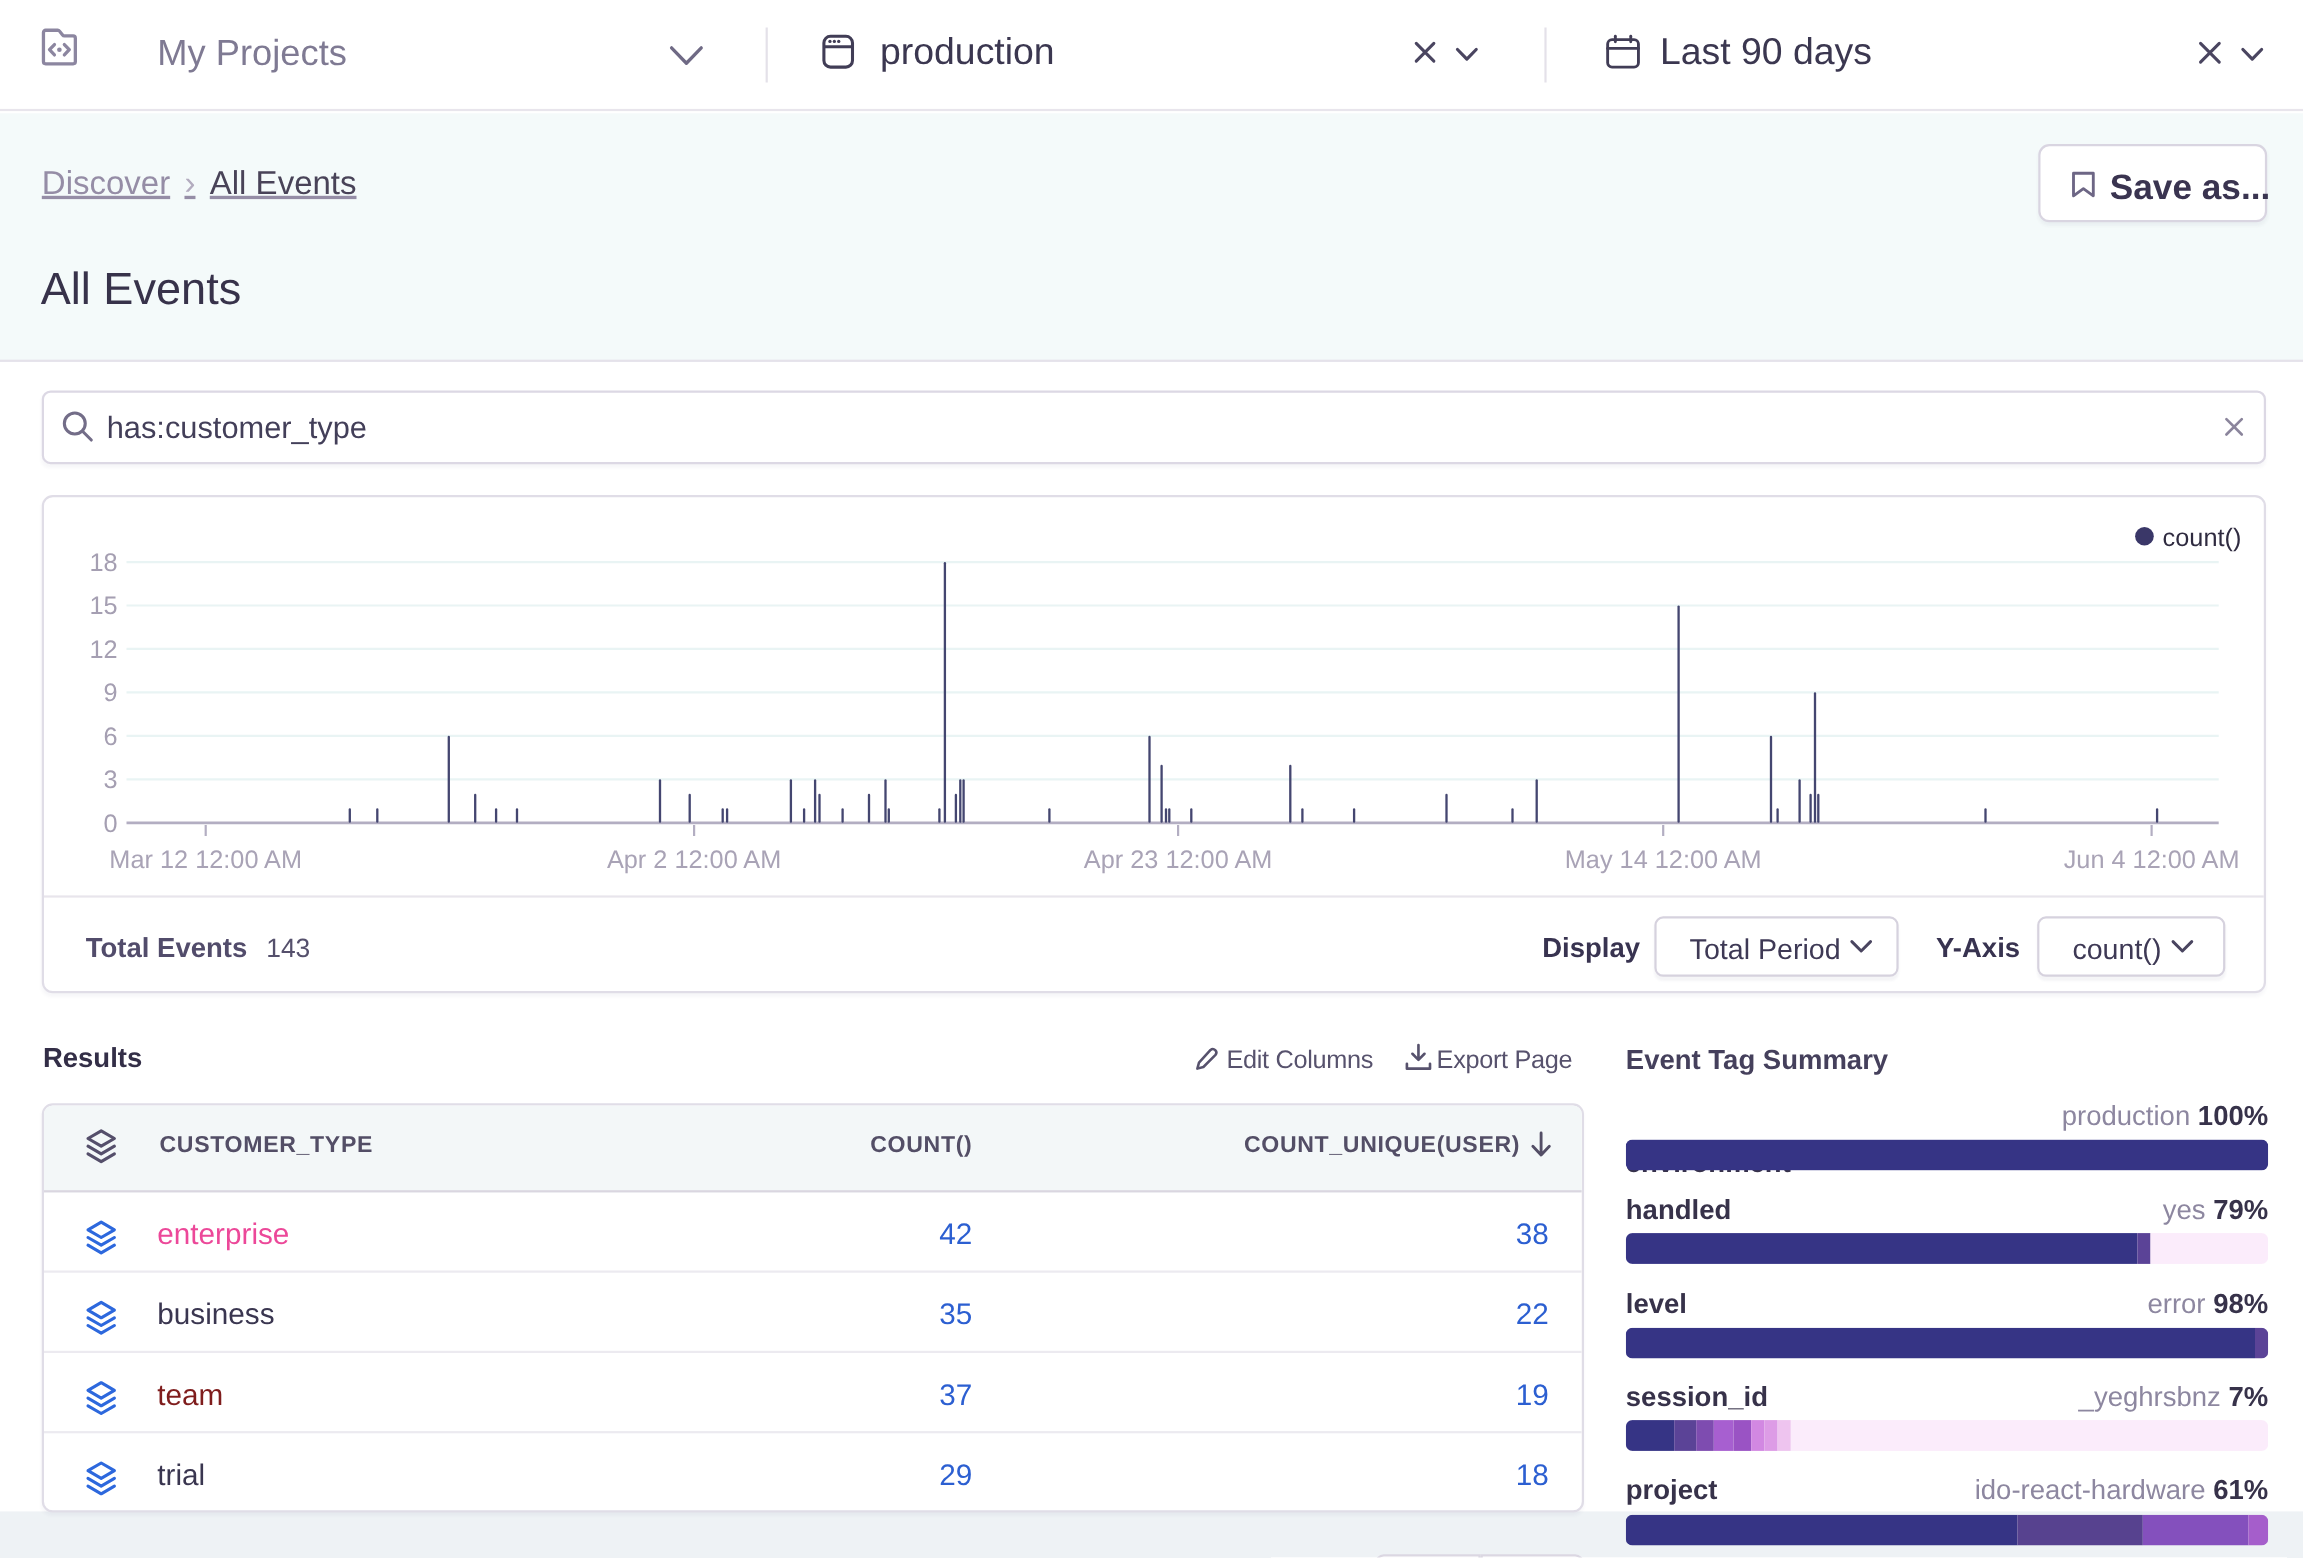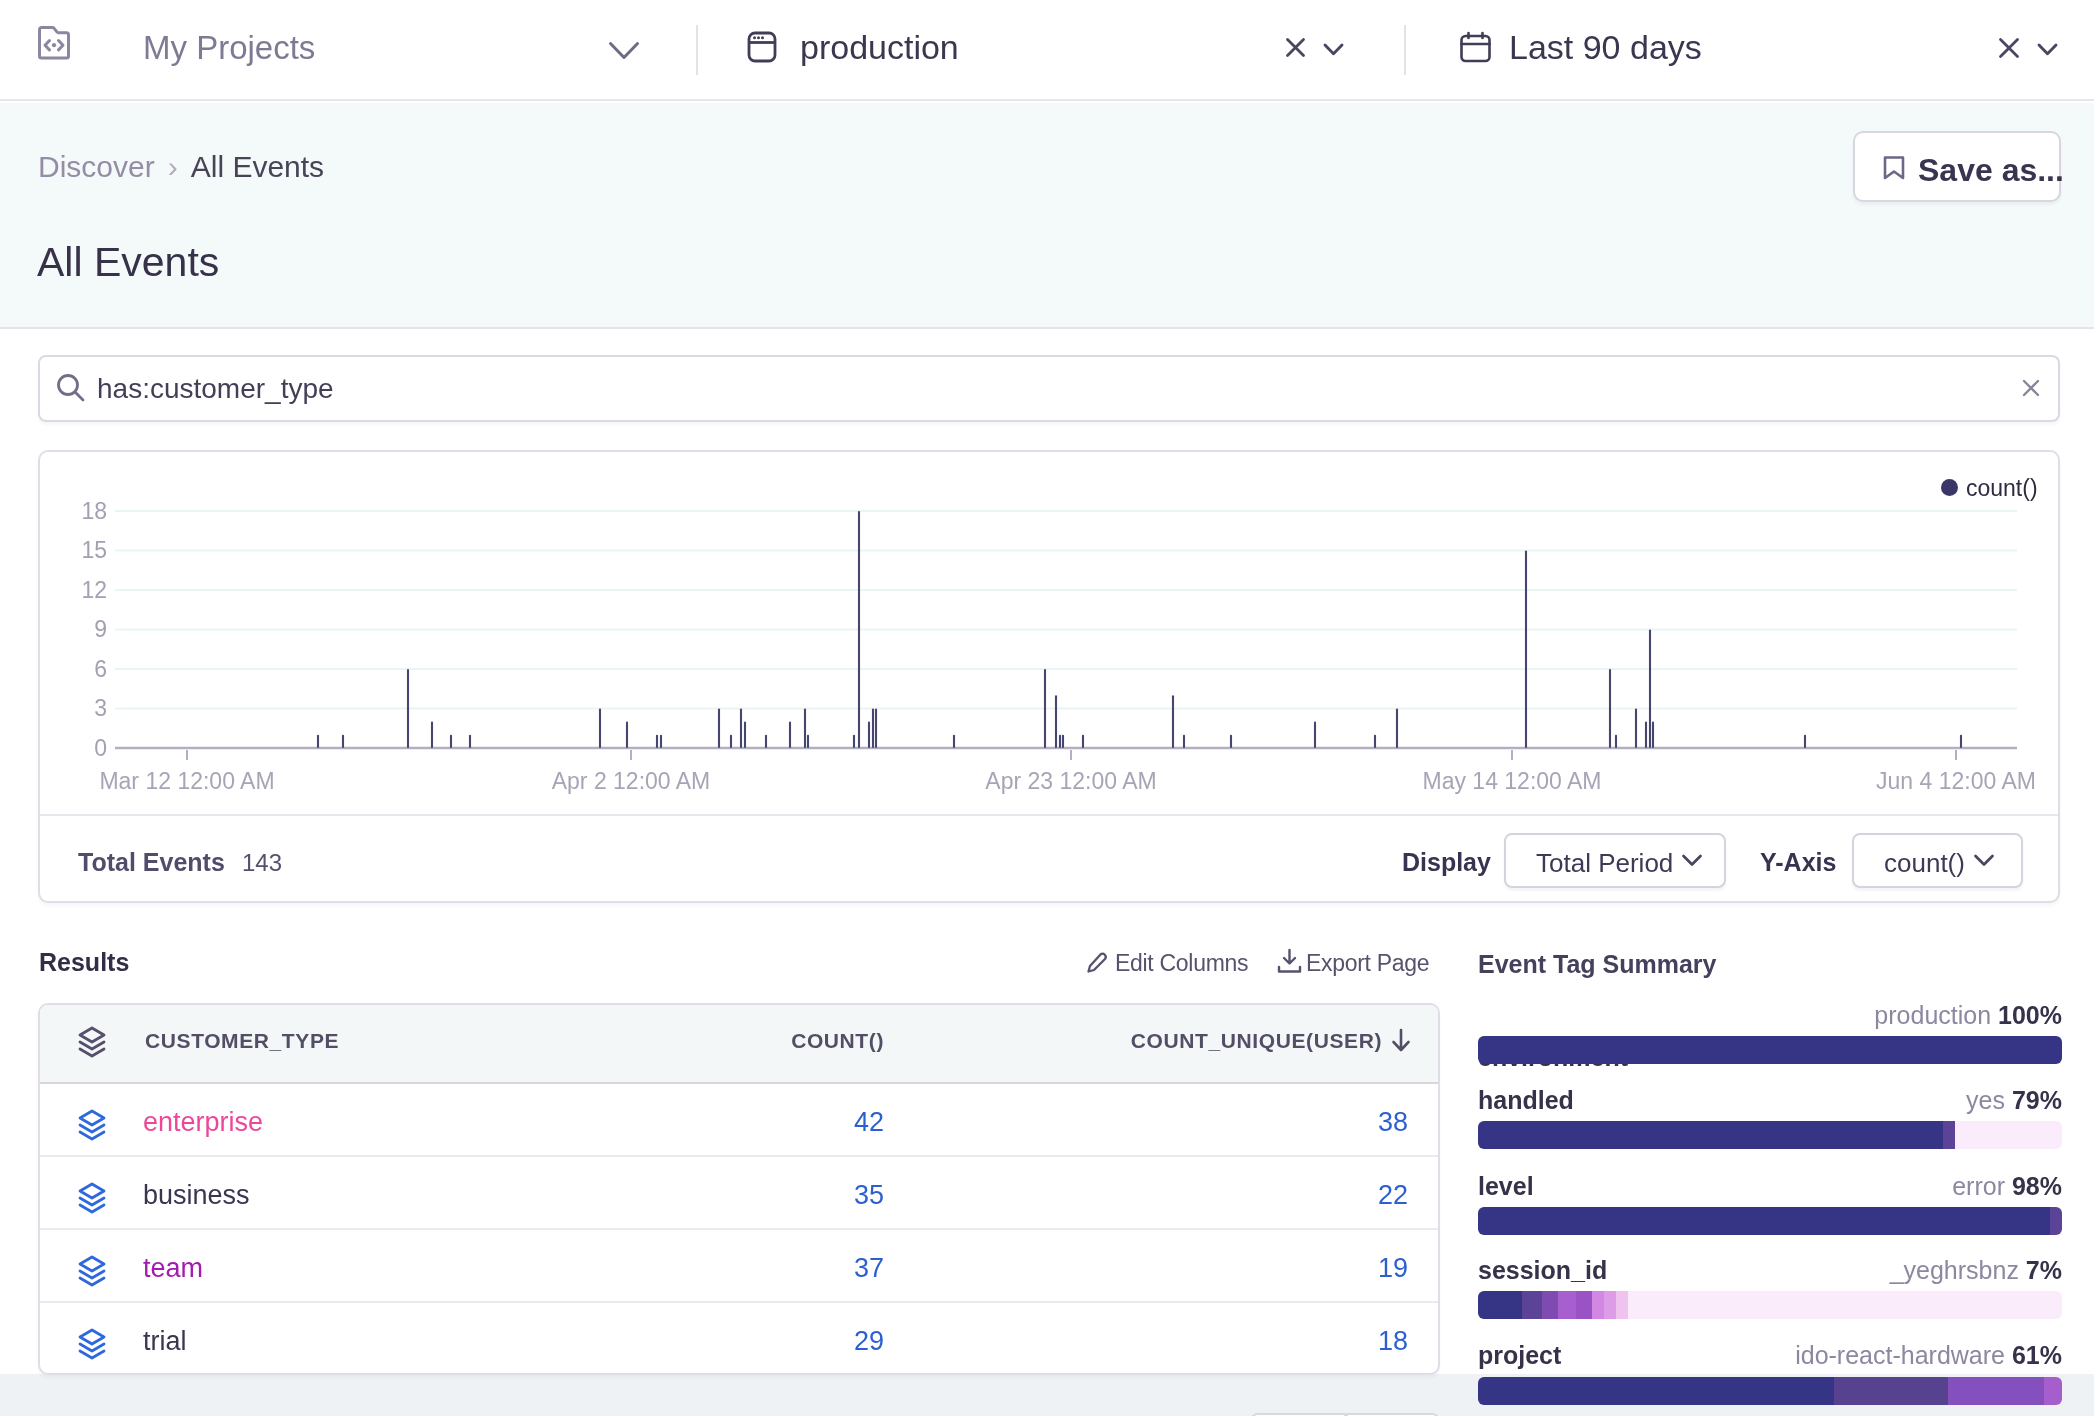--- a/index.html
+++ b/index.html
@@ -2,21 +2,21 @@
 <html><head>
 <meta charset="utf-8">
 <style>
   * { margin:0; padding:0; box-sizing:border-box; }
   html,body { width:2094px; height:1416px; overflow:hidden; }
   body { font-family:"Liberation Sans", sans-serif; background:#ffffff; position:relative; }
   .abs { position:absolute; }
   .topbar { left:0; top:0; width:2094px; height:101px; background:#ffffff; border-bottom:2px solid #e8e5ec; }
   .vdiv { width:2px; background:#e4e1e9; }
   .band { left:0; top:103px; width:2094px; height:226px; background:#f4fafa; border-bottom:2px solid #e5e2ea; }
-  .crumb { font-size:30px; color:#958da6; }
+  .crumb { font-size:30px; color:#958da6;text-decoration:underline; }
   .crumb .sep { color:#b3acbf; padding:0 13px; }
   .crumb .cur { color:#494358; }
   .title { font-size:41px; color:#37324a; }
   .saveas { left:1853px; top:131px; width:208px; height:71px; background:#fff; border:2px solid #d9d5e1; border-radius:10px; box-shadow:0 3px 3px rgba(60,50,90,0.05); }
   .searchbar { left:38px; top:355px; width:2022px; height:67px; background:#fff; border:2px solid #dcd8e4; border-radius:8px; box-shadow:0 3px 3px rgba(60,50,90,0.04); }
   .card { background:#fff; border:2px solid #e0dde7; border-radius:10px; box-shadow:0 3px 3px rgba(60,50,90,0.04); }
   .btn { background:#fff; border:2px solid #d6d2de; border-radius:8px; box-shadow:0 3px 2px rgba(60,50,90,0.05); }
   .blue { color:#2c5fd1; }
   .bar { border-radius:6px; overflow:hidden; height:28px; }
   .seg { height:28px; float:left; }
@@ -205,21 +205,21 @@
 <svg class="abs" style="left:1390px;top:1027px" width="22" height="26" viewBox="0 0 22 26" fill="none" stroke="#534e66" stroke-width="2.6" stroke-linecap="round" stroke-linejoin="round">
     <path d="M11 3 v19 M3.5 15 l7.5 8 7.5 -8"></path>
   </svg>
 
 <div class="abs" style="left:143px;top:1107px;font-size:27px;color:#ec4899;">enterprise</div>
 <div class="abs blue" style="left:684px;top:1107px;width:200px;text-align:right;font-size:27px;">42</div>
 <div class="abs blue" style="left:1208px;top:1107px;width:200px;text-align:right;font-size:27px;">38</div>
 <div class="abs" style="left:143px;top:1180px;font-size:27px;color:#3a3650;">business</div>
 <div class="abs blue" style="left:684px;top:1180px;width:200px;text-align:right;font-size:27px;">35</div>
 <div class="abs blue" style="left:1208px;top:1180px;width:200px;text-align:right;font-size:27px;">22</div>
-<div class="abs" style="left:143px;top:1253px;font-size:27px;color:#a21caf;">team</div>
+<div class="abs" style="left:143px;top:1253px;font-size:27px;color:#7f1d1d;">team</div>
 <div class="abs blue" style="left:684px;top:1253px;width:200px;text-align:right;font-size:27px;">37</div>
 <div class="abs blue" style="left:1208px;top:1253px;width:200px;text-align:right;font-size:27px;">19</div>
 <div class="abs" style="left:143px;top:1326px;font-size:27px;color:#3a3650;">trial</div>
 <div class="abs blue" style="left:684px;top:1326px;width:200px;text-align:right;font-size:27px;">29</div>
 <div class="abs blue" style="left:1208px;top:1326px;width:200px;text-align:right;font-size:27px;">18</div>
 
 <svg id="stack-hdr" class="abs" style="left:76px;top:1025px" width="32" height="33" viewBox="0 0 32 33">
     <path d="M16 3 L28 10 L16 17 L4 10 Z" fill="none" stroke="#554f6b" stroke-width="2.8" stroke-linejoin="round"></path>
     <path d="M4 17 L16 24 L28 17" fill="none" stroke="#554f6b" stroke-width="2.8" stroke-linejoin="round" stroke-linecap="round"></path>
     <path d="M4 24 L16 31 L28 24" fill="none" stroke="#554f6b" stroke-width="2.8" stroke-linejoin="round" stroke-linecap="round"></path>

